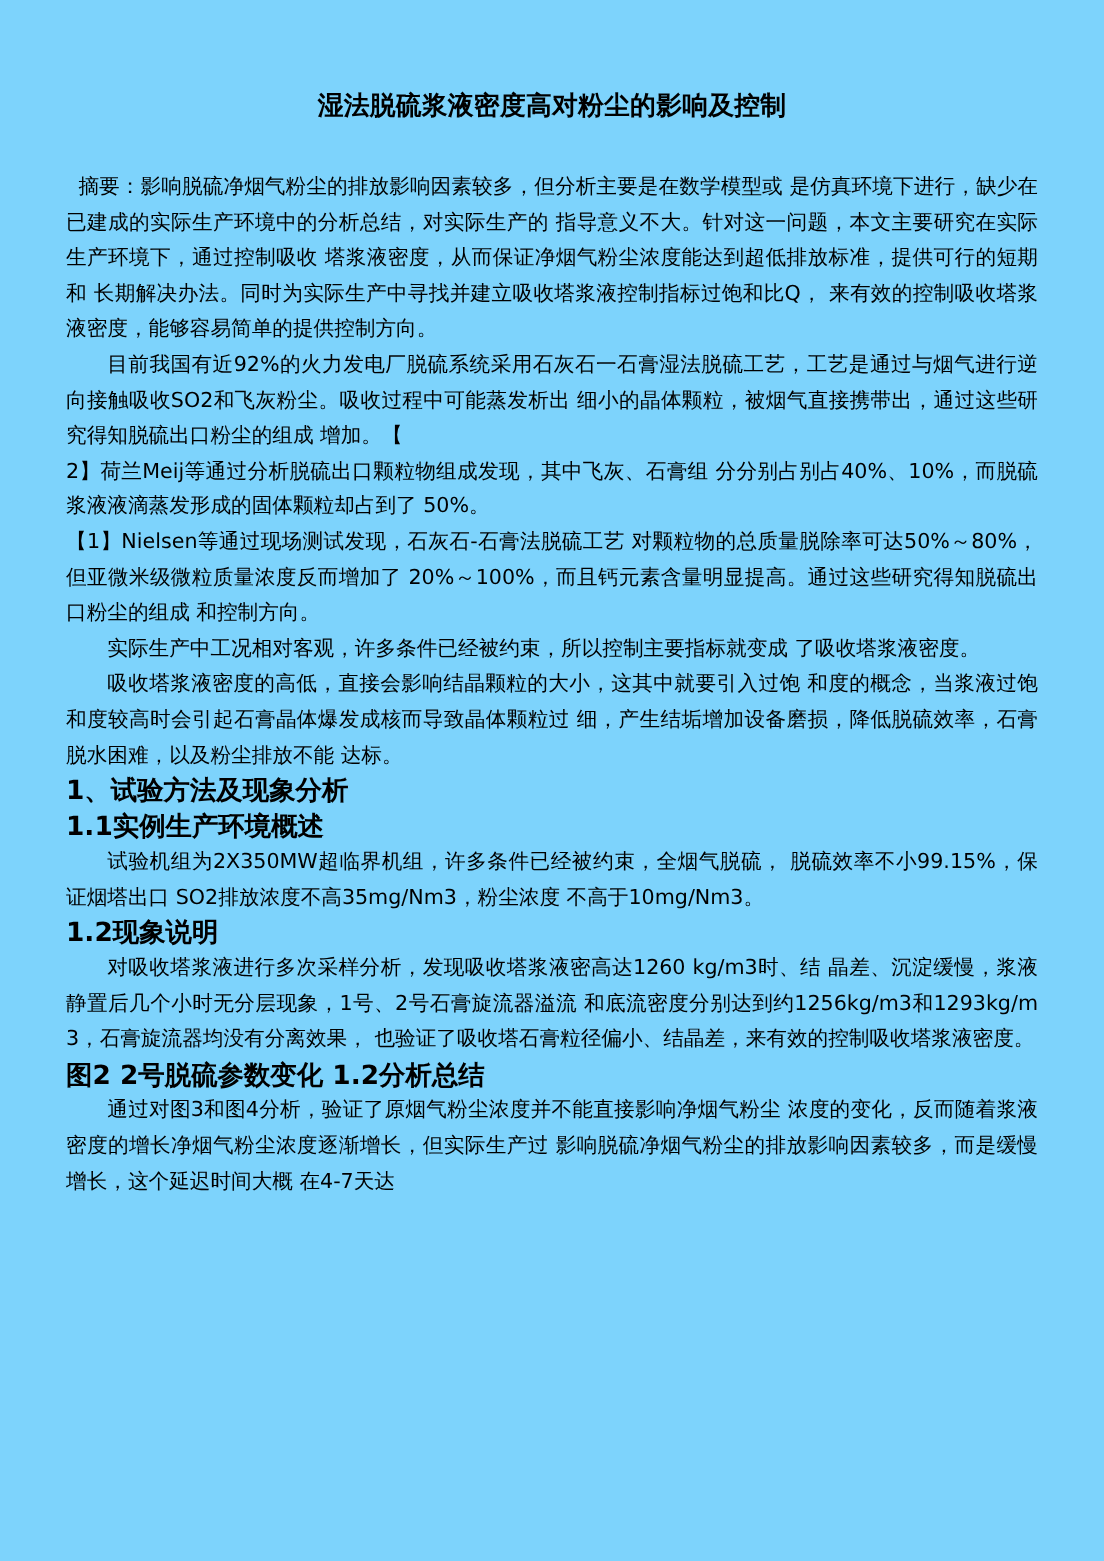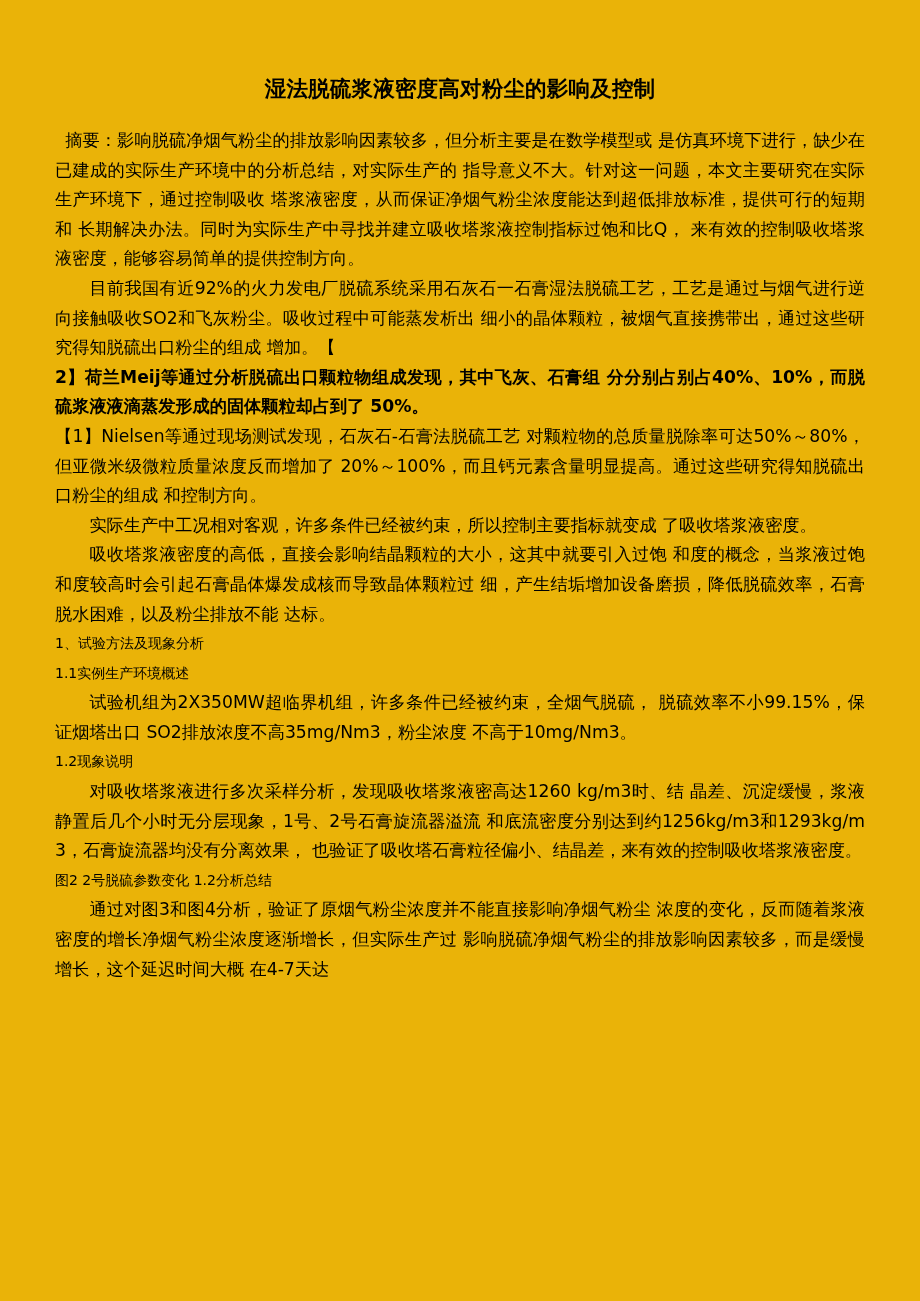--- a/index.html
+++ b/index.html
@@ -14,33 +14,33 @@
     font-family: "DejaVu Sans", "Liberation Sans", sans-serif;
     color: #000000;
     -webkit-font-smoothing: antialiased;
   }
   .page {
     position: relative;
     width: 920px;
     height: 1301px;
     box-sizing: border-box;
     padding: 0 55px 0 55px;
-    background: #eab308;
+    background: #7dd3fc;
   }
   .doc-title {
     margin: 0;
     padding-top: 74px;
     text-align: center;
     font-size: 21.5px;
     font-weight: bold;
     line-height: 30px;
     letter-spacing: 0.2px;
   }
   .body-block {
-    margin-top: 22px;
+    margin-top: 38px;
     font-size: 17.2px;
     line-height: 29.6px;
     text-align: justify;
     text-justify: inter-ideograph;
     word-break: break-all;
   }
   p.para {
     margin: 0;
     text-indent: 0;
   }
@@ -49,26 +49,27 @@
     text-indent: 2em;
   }
   p.indent-small {
     margin: 0;
     text-indent: 0.6em;
   }
   p.gap-before {
     margin-top: 14px;
   }
   .bold {
-    font-weight: bold;
+    font-weight: normal;
   }
   .heading-line {
     margin: 0;
-    font-size: 14px;
+    font-size: 22px;
     line-height: 29.6px;
+    font-weight: bold;
   }
 </style>
 </head>
 <body>
 
 <div class="page">
 
   <h1 class="doc-title">湿法脱硫浆液密度高对粉尘的影响及控制</h1>
 
   <div class="body-block">

